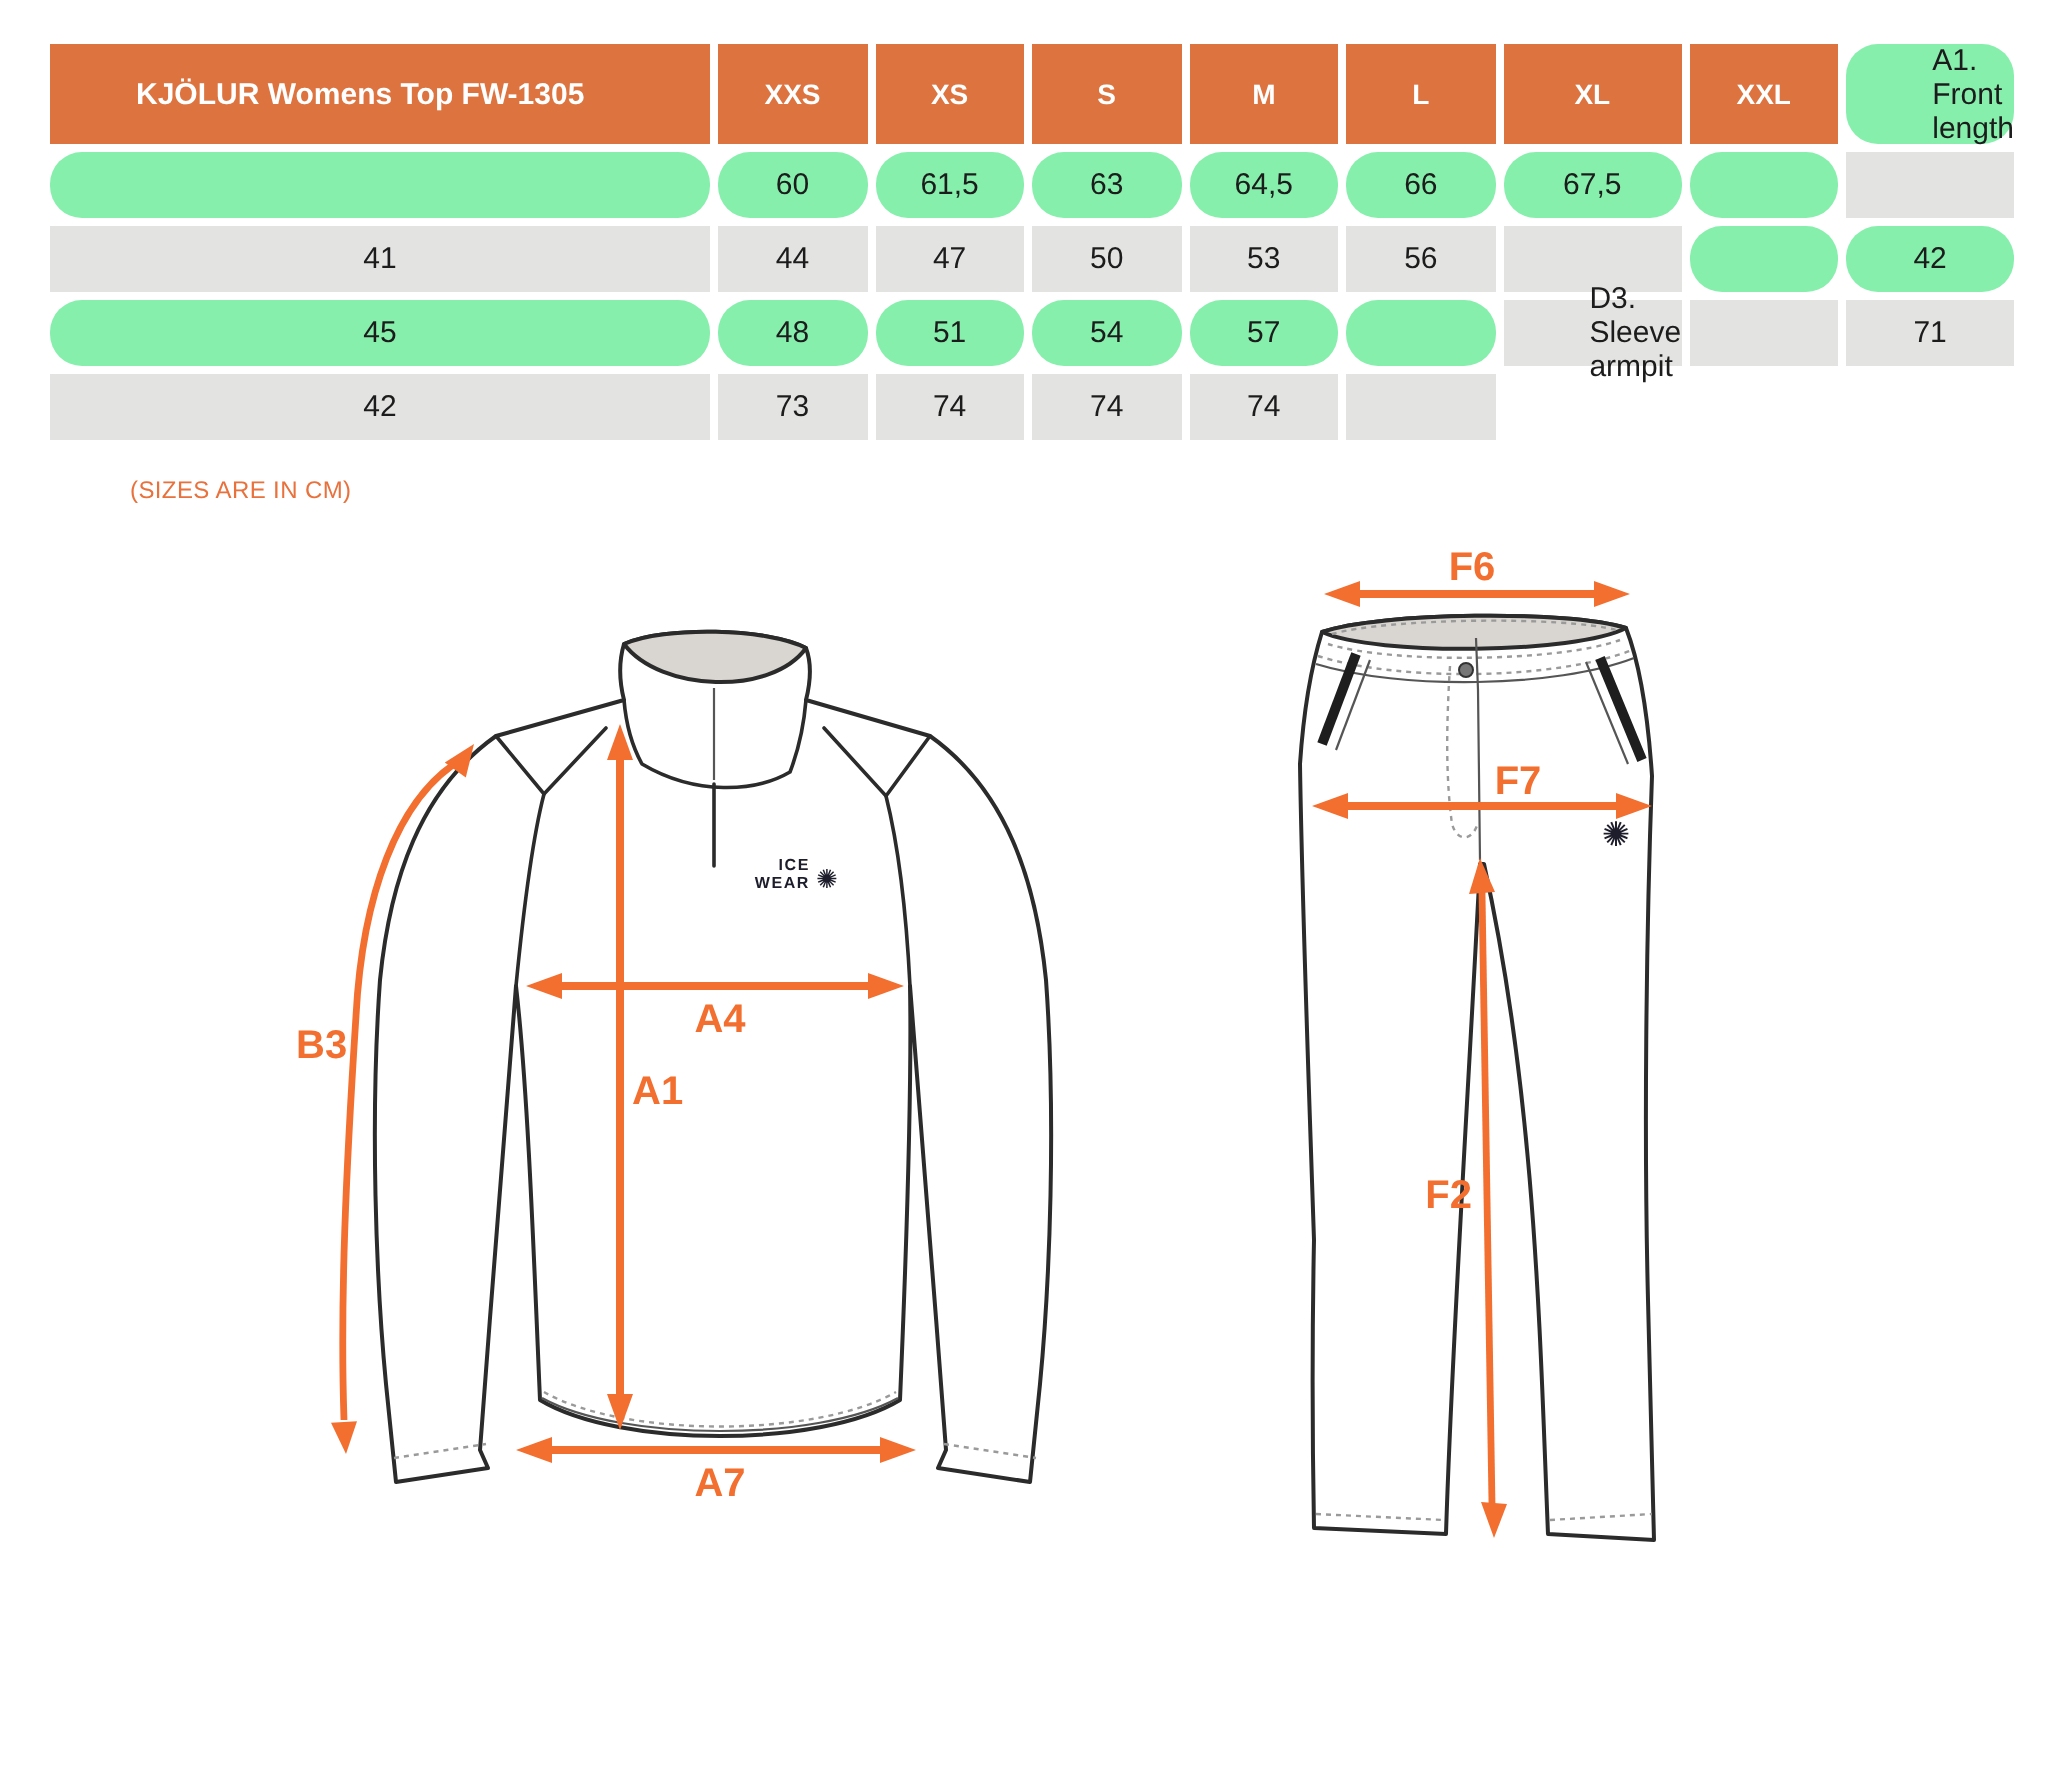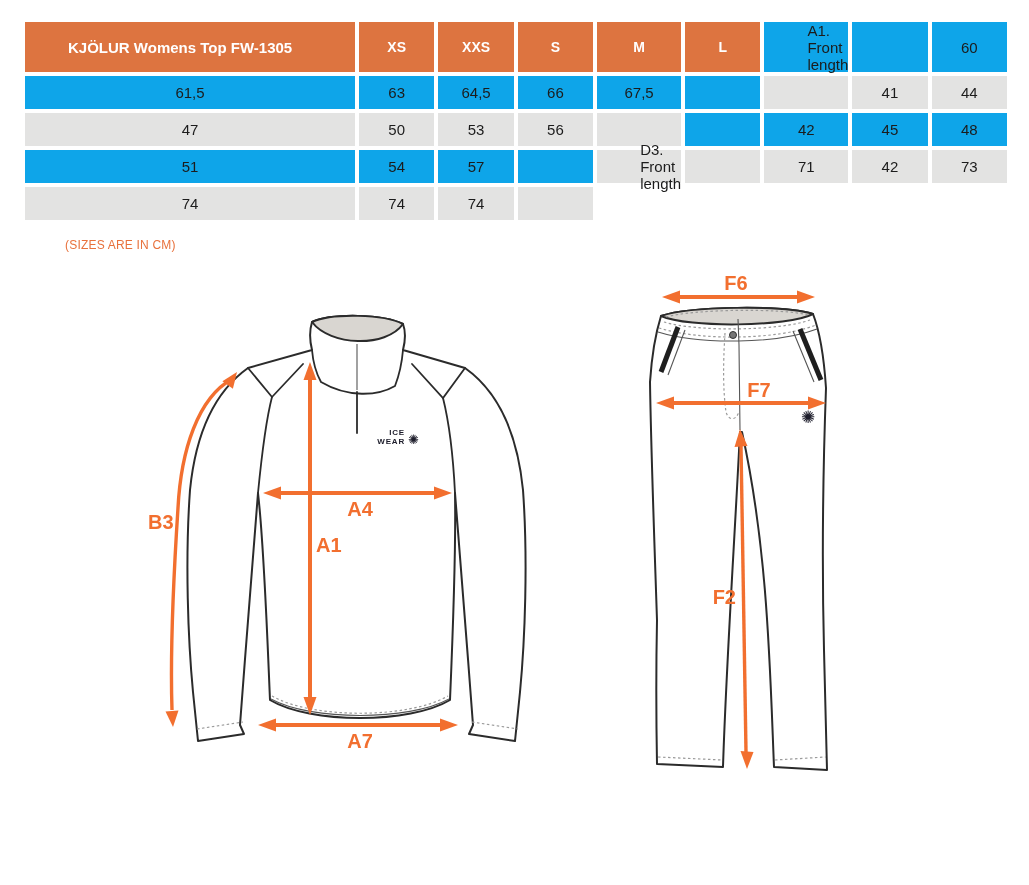--- a/index.html
+++ b/index.html
@@ -11,21 +11,21 @@
     position:absolute;left:25px;top:22px;width:982px;
     display:grid;
     grid-template-columns:330px repeat(8,1fr);
     grid-template-rows:50px repeat(4,33px);
     gap:4px;background:#fff;
   }
   .cell{display:flex;align-items:center;justify-content:center;font-size:15px;color:#1c1c1c;}
   .th{background:#dd7440;color:#fff;font-weight:700;font-size:14px;}
   .title-cell{justify-content:flex-start;padding-left:43px;font-size:15px;}
   .label-cell{justify-content:flex-start;padding-left:43px;}
-  .row-dark{background:#0ea5e9;}
+  .row-dark{background:#86efac;border-radius:16px;}
   .row-light{background:#e3e3e2;}
 
   .cm-note{
     position:absolute;left:65px;top:238px;
     color:#e8713c;font-size:12px;font-weight:400;letter-spacing:.2px;
   }
 
   .diagram{position:absolute;}
   #top-diagram{left:140px;top:300px;}
   #pants-diagram{left:630px;top:270px;}
@@ -45,25 +45,27 @@
   .logo-mark{font-family:"DejaVu Sans",sans-serif;fill:#1d1d2b;}
 </style>
 </head>
 <body>
 
 <div id="page">
 
   <div class="size-table">
     <div class="cell th title-cell">KJÖLUR Womens Top FW-1305</div>
 
-  <div class="cell th">XS</div>
-      <div class="cell th">XXS</div>
+  <div class="cell th">XXS</div>
+      <div class="cell th">XS</div>
       <div class="cell th">S</div>
       <div class="cell th">M</div>
       <div class="cell th">L</div>
+      <div class="cell th">XL</div>
+      <div class="cell th">XXL</div>
       <div class="cell label-cell row-dark">A1. Front length</div>
       <div class="cell row-dark"></div>
       <div class="cell row-dark">60</div>
       <div class="cell row-dark">61,5</div>
       <div class="cell row-dark">63</div>
       <div class="cell row-dark">64,5</div>
       <div class="cell row-dark">66</div>
       <div class="cell row-dark">67,5</div>
       <div class="cell row-dark"></div>
       <div class="cell row-light"></div>
@@ -75,21 +77,21 @@
       <div class="cell row-light">56</div>
       <div class="cell row-light"></div>
       <div class="cell row-dark"></div>
       <div class="cell row-dark">42</div>
       <div class="cell row-dark">45</div>
       <div class="cell row-dark">48</div>
       <div class="cell row-dark">51</div>
       <div class="cell row-dark">54</div>
       <div class="cell row-dark">57</div>
       <div class="cell row-dark"></div>
-      <div class="cell label-cell row-light">D3. Front length</div>
+      <div class="cell label-cell row-light">D3. Sleeve armpit</div>
       <div class="cell row-light"></div>
       <div class="cell row-light">71</div>
       <div class="cell row-light">42</div>
       <div class="cell row-light">73</div>
       <div class="cell row-light">74</div>
       <div class="cell row-light">74</div>
       <div class="cell row-light">74</div>
       <div class="cell row-light"></div>
     </div>
 

